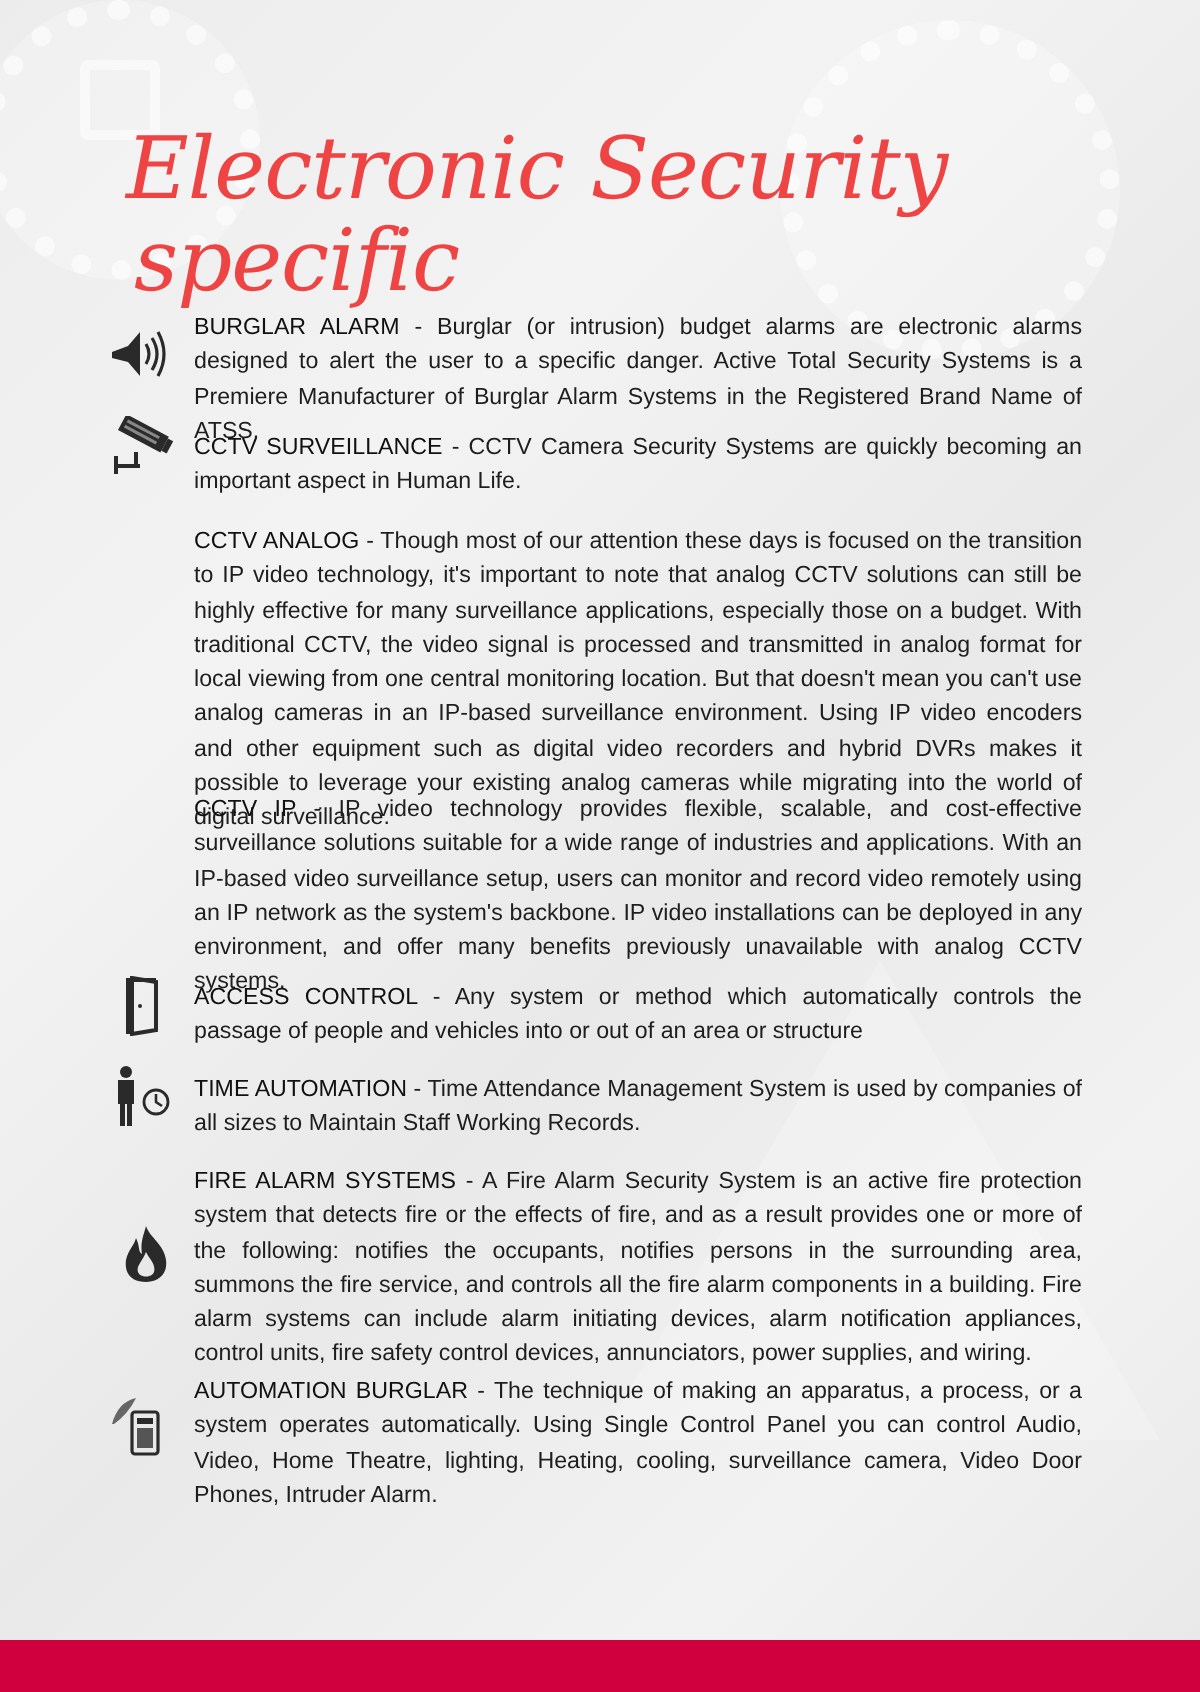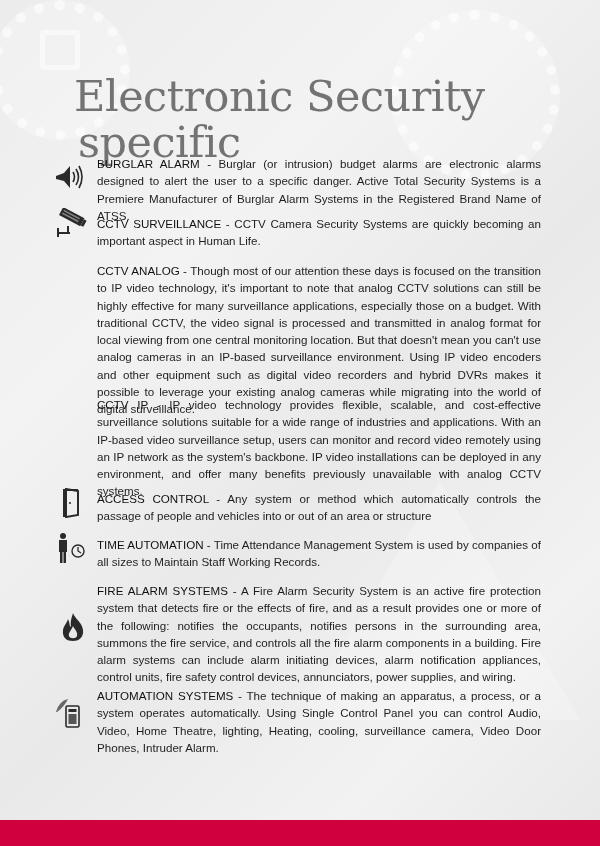--- a/index.html
+++ b/index.html
@@ -14,23 +14,23 @@
       position: absolute; border-radius: 50%;
       border: 10px dotted rgba(255,255,255,0.55);
       background: rgba(255,255,255,0.25);
     }
     .tri {
       position: absolute; width: 0; height: 0;
       border-left: 140px solid transparent; border-right: 140px solid transparent;
       border-bottom: 240px solid rgba(255,255,255,0.22);
     }
     .title {
-      position: absolute; left: 58px; top: 57px; margin: 16px;
+      position: absolute; left: 58px; top: 57px; margin: 5px;
       font-family: "DejaVu Serif", serif; font-weight: normal;
-      color: #737373; font-size: 43px; line-height: 46px; letter-spacing: -0.5px;
+      color: #ef4444; font-size: 43px; line-height: 46px; letter-spacing: -0.5px; font-style: italic;
     }
     .title span { display: block; }
     .title .l2 { margin-left: 4px; }
     .section {
       position: absolute; left: 97px; width: 444px;
       font-size: 11.6px; line-height: 17.3px; text-align: justify;
       color: #1e1e1e;
     }
     .section b { font-weight: normal; color: #111; }
     .icon { position: absolute; }
@@ -121,16 +121,16 @@
 
 <div class="section" style="top:536px;">
   <b>TIME AUTOMATION</b><span> - </span><span>Time Attendance Management System is used by companies of all sizes to Maintain Staff Working Records.</span>
 </div>
 
 <div class="section" style="top:582px;">
   <b>FIRE ALARM SYSTEMS</b><span> - </span><span>A Fire Alarm Security System is an active fire protection system that detects fire or the effects of fire, and as a result provides one or more of the following: notifies the occupants, notifies persons in the surrounding area, summons the fire service, and controls all the fire alarm components in a building. Fire alarm systems can include alarm initiating devices, alarm notification appliances, control units, fire safety control devices, annunciators, power supplies, and wiring.</span>
 </div>
 
 <div class="section" style="top:687px;">
-  <b>AUTOMATION SYSTEMS</b><span> - </span><span>The technique of making an apparatus, a process, or a system operates automatically. Using Single Control Panel you can control Audio, Video, Home Theatre, lighting, Heating, cooling, surveillance camera, Video Door Phones, Intruder Alarm.</span>
+  <b>AUTOMATION BURGLAR</b><span> - </span><span>The technique of making an apparatus, a process, or a system operates automatically. Using Single Control Panel you can control Audio, Video, Home Theatre, lighting, Heating, cooling, surveillance camera, Video Door Phones, Intruder Alarm.</span>
 </div>
 
 <div class="footer-bar"></div>
 
 </body></html>

